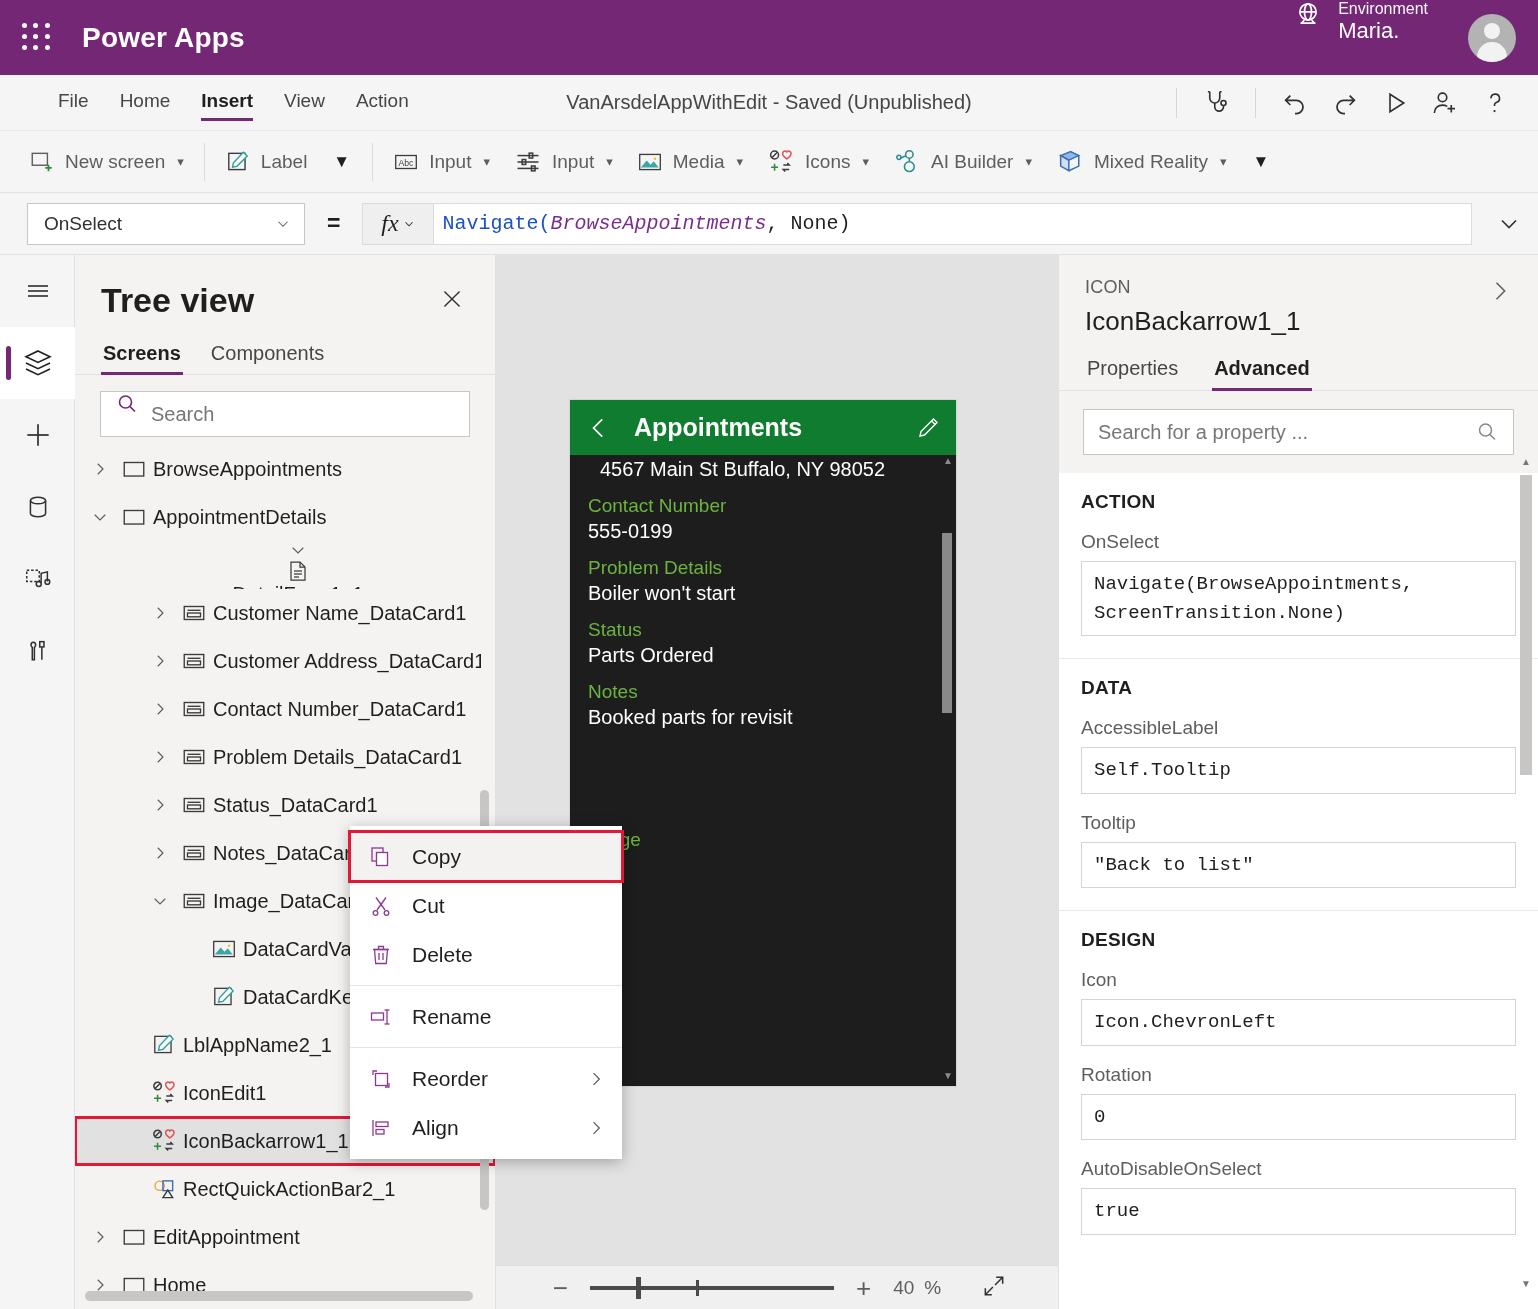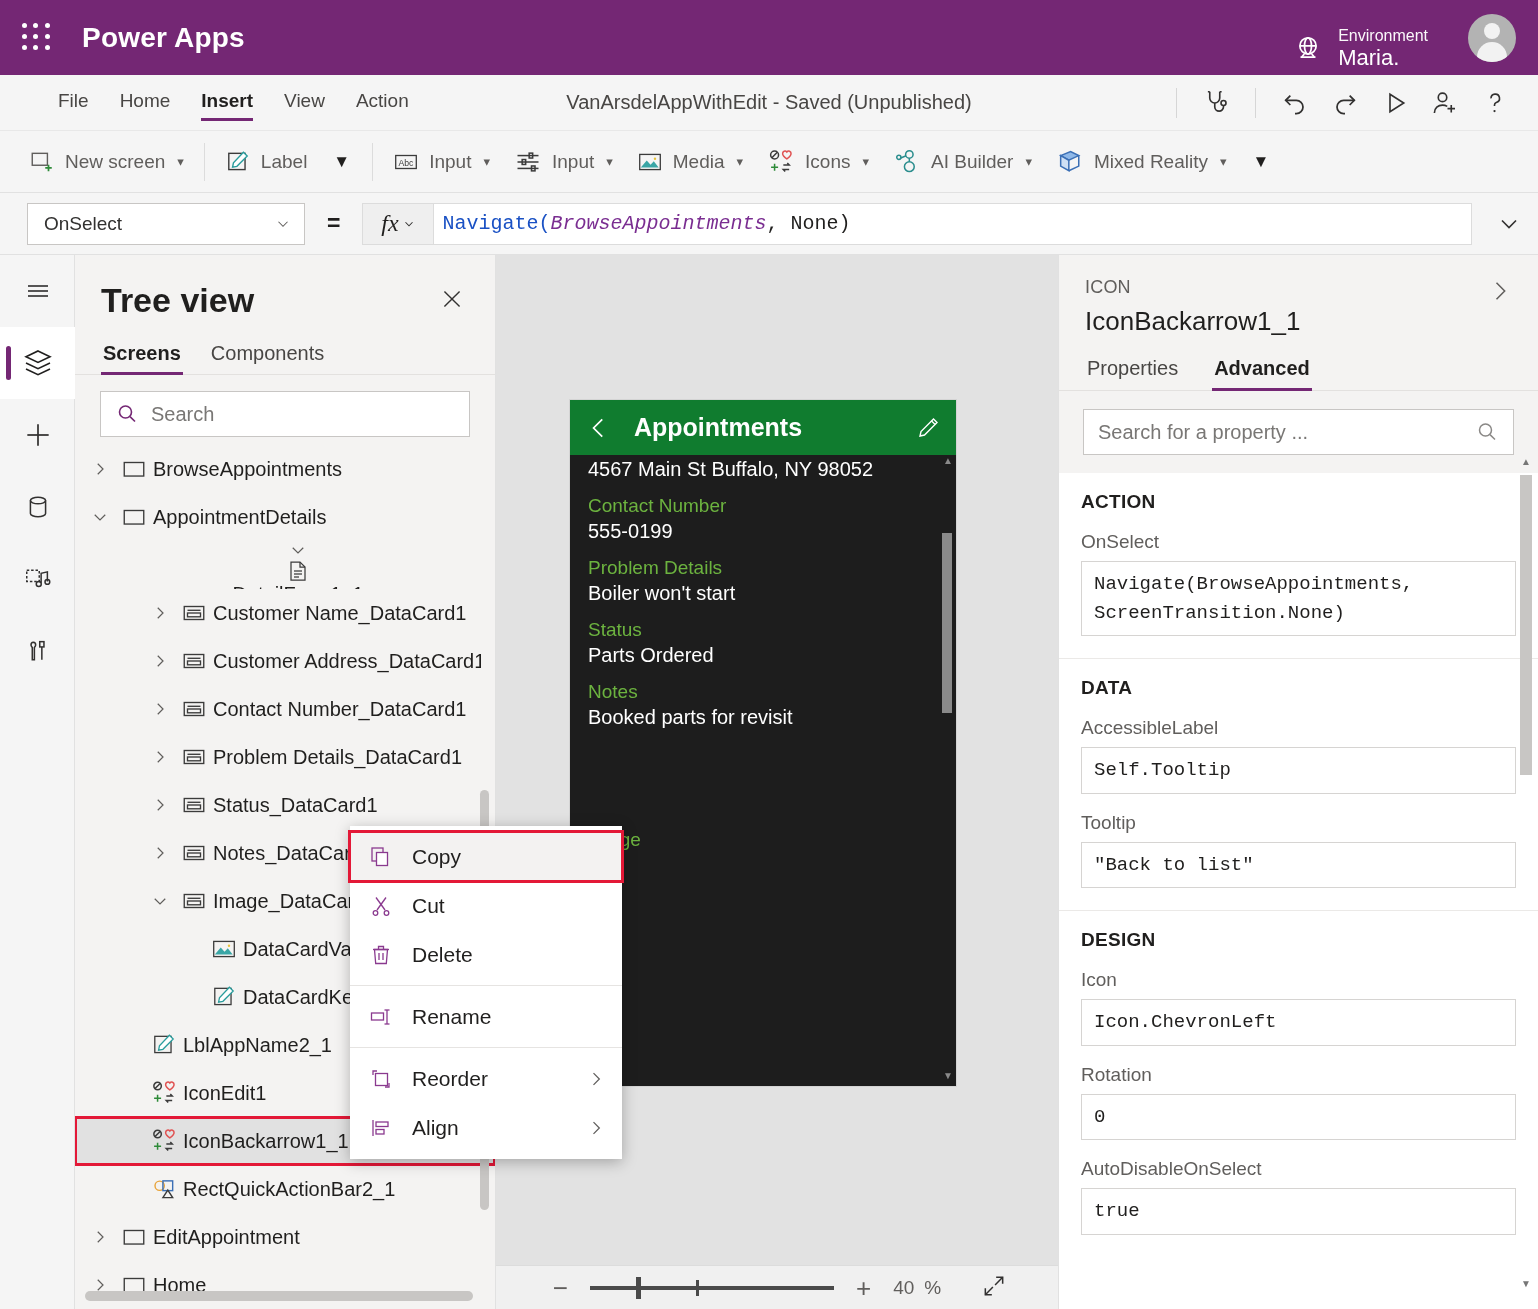--- a/index.html
+++ b/index.html
@@ -20,21 +20,21 @@
     width: 30px; height: 30px; margin-left: 22px;
     display: grid; grid-template-columns: repeat(3, 1fr); grid-template-rows: repeat(3, 1fr);
     gap: 4px; cursor: pointer;
   }
   .waffle i { background: #ffffff; border-radius: 50%; display: block; width: 5px; height: 5px; }
   .brand {
     margin-left: 30px; color: #fff; font-size: 28px; font-weight: 600; letter-spacing: .2px; text-align: center;
   }
   .env-wrap {
     position: absolute; right: 110px; top: 0; height: 97px;
-    display: flex; align-items: center; gap: 15px; cursor: pointer;
+    display: flex; align-items: flex-start; gap: 15px; cursor: pointer;
   }
   .globe-ic { width: 30px; height: 30px; color: #fff; }
   .env-text { color: #fff; line-height: 1.15; }
   .env-label { font-size: 16px; font-weight: 400; opacity: .97; }
   .env-name { font-size: 22px; font-weight: 400; }
   .avatar {
     position: absolute; right: 22px; top: 50%; transform: translateY(-50%);
     width: 48px; height: 48px; border-radius: 50%; background: #b3b3b3;
     overflow: hidden; cursor: pointer;
   }
@@ -152,21 +152,21 @@
     font-size: 20px; color: #484644; padding: 4px 2px 9px; margin-right: 26px;
     cursor: pointer; position: relative;
   }
   .tv-tab.active { color: #201f1e; font-weight: 700; }
   .tv-tab.active::after {
     content: ''; position: absolute; left: 0; right: 0; bottom: -1px; height: 3px; background: #742774;
   }
   .tv-search-wrap { padding: 16px 25px 0 25px; }
   .tv-search {
     height: 46px; background: #fff; border: 1px solid #c8c6c4;
-    display: flex; align-items: center; padding: 0 14px; gap: 12px; cursor: text;
+    display: flex; padding: 0 14px; gap: 12px; cursor: text;
   }
   .tv-search input {
     border: none; outline: none; font-size: 20px; color: #605e5c; flex: 1;
     font-family: "Liberation Sans", sans-serif; background: transparent;
   }
   .tv-search input::placeholder { color: #797775; }
 
   .tv-list { margin-top: 8px; position: relative; height: 880px; }
   .tv-row {
     display: flex; align-items: center; height: 48px; cursor: pointer;
@@ -200,21 +200,21 @@
     background: #1d1d1d; box-shadow: 0 0 0 1px rgba(0,0,0,.06);
   }
   .phone-hdr {
     height: 55px; background: #107c2f; display: flex; align-items: center;
     padding: 0 16px; gap: 22px;
   }
   .phone-title { color: #fff; font-size: 25px; font-weight: 600; flex: 1; }
   .phone-body { padding: 0 18px; position: relative; }
   .f-label { color: #6cb33f; font-size: 19px; margin-top: 14px; }
   .f-value { color: #ffffff; font-size: 20px; margin-top: 3px; }
-  .f-value.first { margin-top: 3px; }
+  .f-value.first { margin-top: 3px; margin-left: 12px; }
   .ph-vscroll {
     position: absolute; right: 4px; top: 55px; width: 10px; height: 626px;
   }
   .ph-vthumb { position: absolute; left: 0; top: 78px; width: 10px; height: 180px; background: #8a8a8a; }
   .ph-arrow { position: absolute; left: 1px; color: #8a8a8a; font-size: 10px; }
 
   .canvasbar {
     position: absolute; left: 496px; top: 1265px; width: 562px; height: 44px;
     background: #f0f0f0; border-top: 1px solid #dcdcdc;
     display: flex; align-items: center; justify-content: center; gap: 16px;

